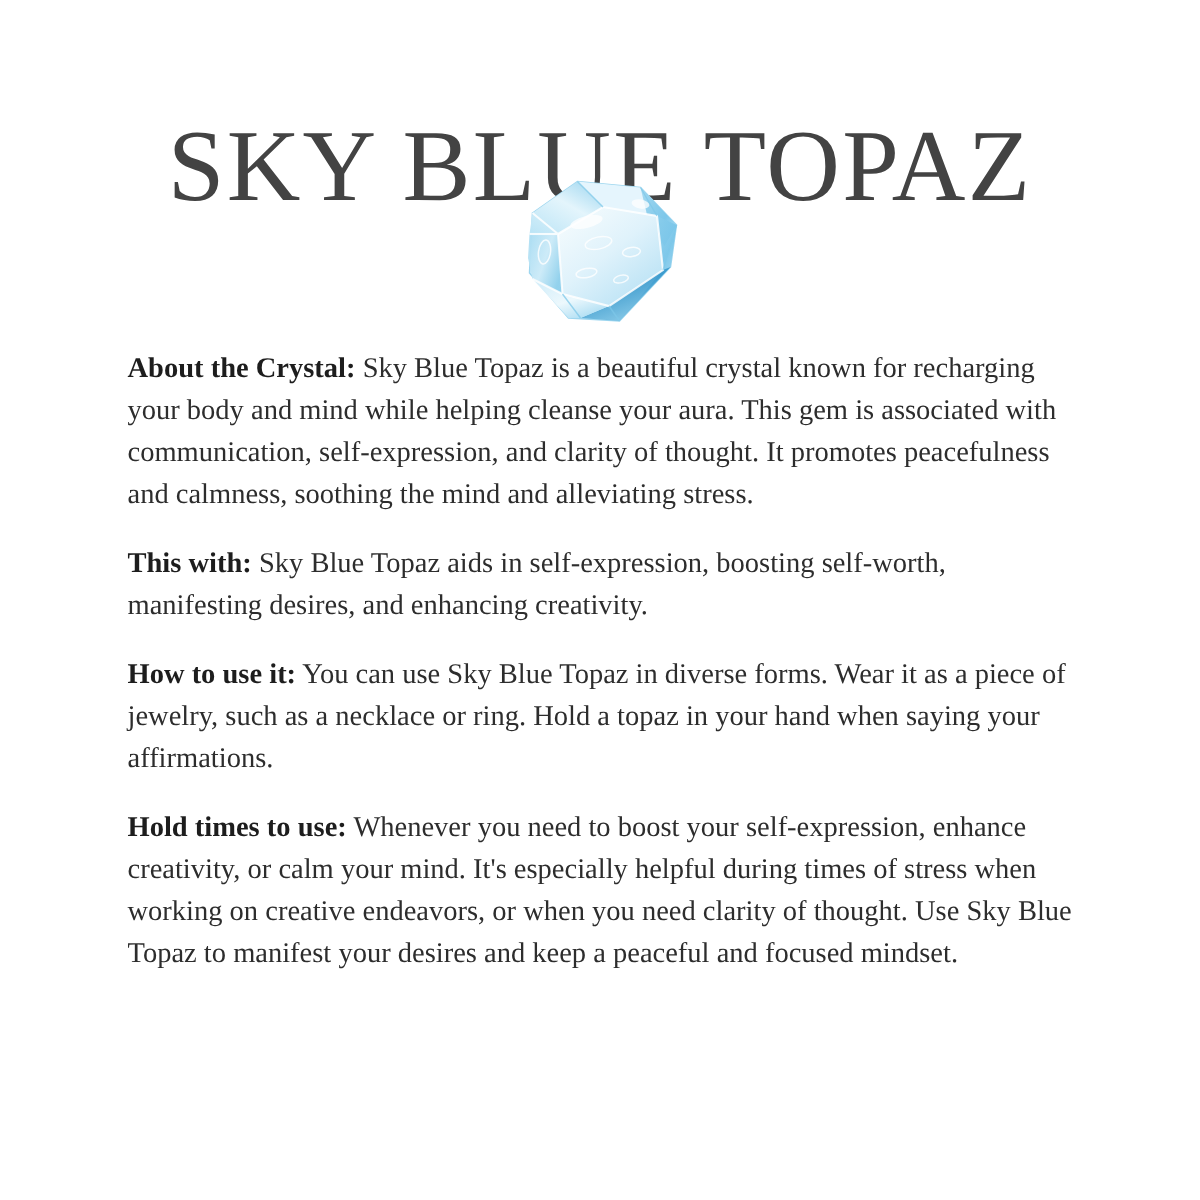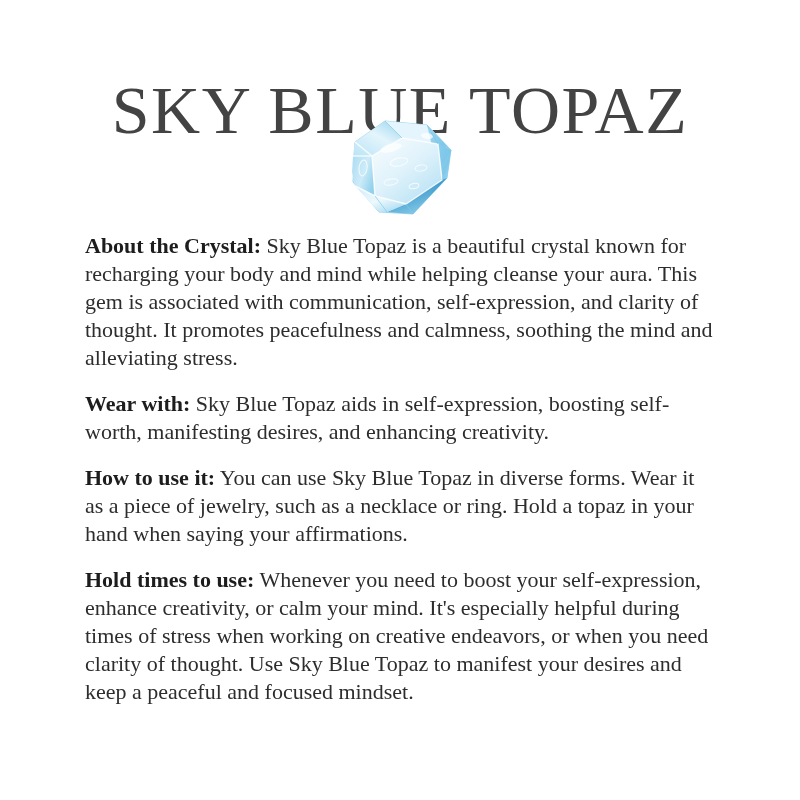--- a/index.html
+++ b/index.html
@@ -56,21 +56,21 @@
 
   
   .body-copy {
     position: absolute;
     top: 232px;
     left: 85px;
     width: 632px;
   }
 
   .para {
-    font-size: 22px;
+    font-size: 19px;
     line-height: 28px;
     color: #2d2d2d;
     margin: 0 0 18px 0;
     text-align: left;
     font-family: "Liberation Serif", "DejaVu Serif", serif;
   }
   .para:last-child { margin-bottom: 0; }
 
   .para .lede {
     font-weight: bold;
@@ -166,21 +166,21 @@
   </div>
 
   <div class="body-copy">
 
     <p class="para">
       <span class="lede">About the Crystal:</span>
       <span>Sky Blue Topaz is a beautiful crystal known for recharging your body and mind while helping cleanse your aura. This gem is associated with communication, self-expression, and clarity of thought. It promotes peacefulness and calmness, soothing the mind and alleviating stress.</span>
     </p>
 
     <p class="para">
-      <span class="lede">Wear with:</span>
+      <span class="lede">This with:</span>
       <span>Sky Blue Topaz aids in self-expression, boosting self-worth, manifesting desires, and enhancing creativity.</span>
     </p>
 
     <p class="para">
       <span class="lede">How to use it:</span>
       <span>You can use Sky Blue Topaz in diverse forms. Wear it as a piece of jewelry, such as a necklace or ring. Hold a topaz in your hand when saying your affirmations.</span>
     </p>
 
     <p class="para">
       <span class="lede">Hold times to use:</span>

